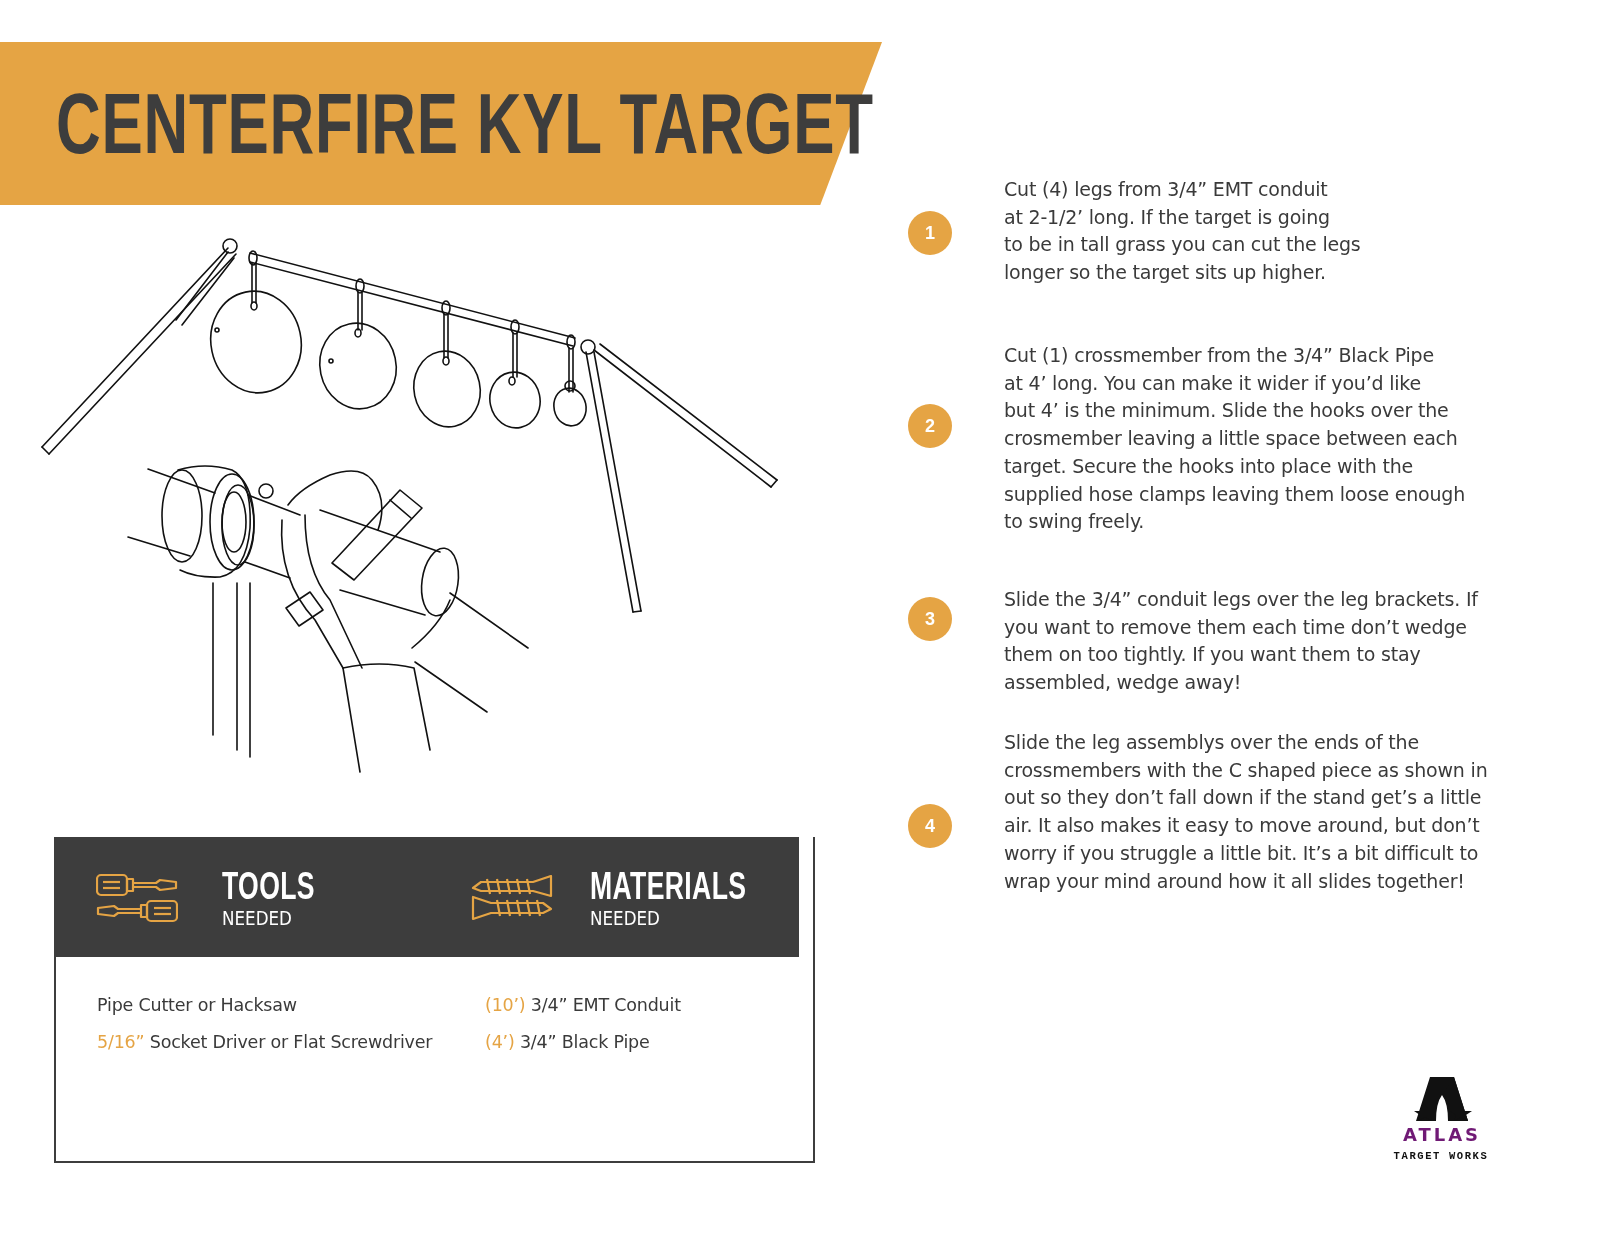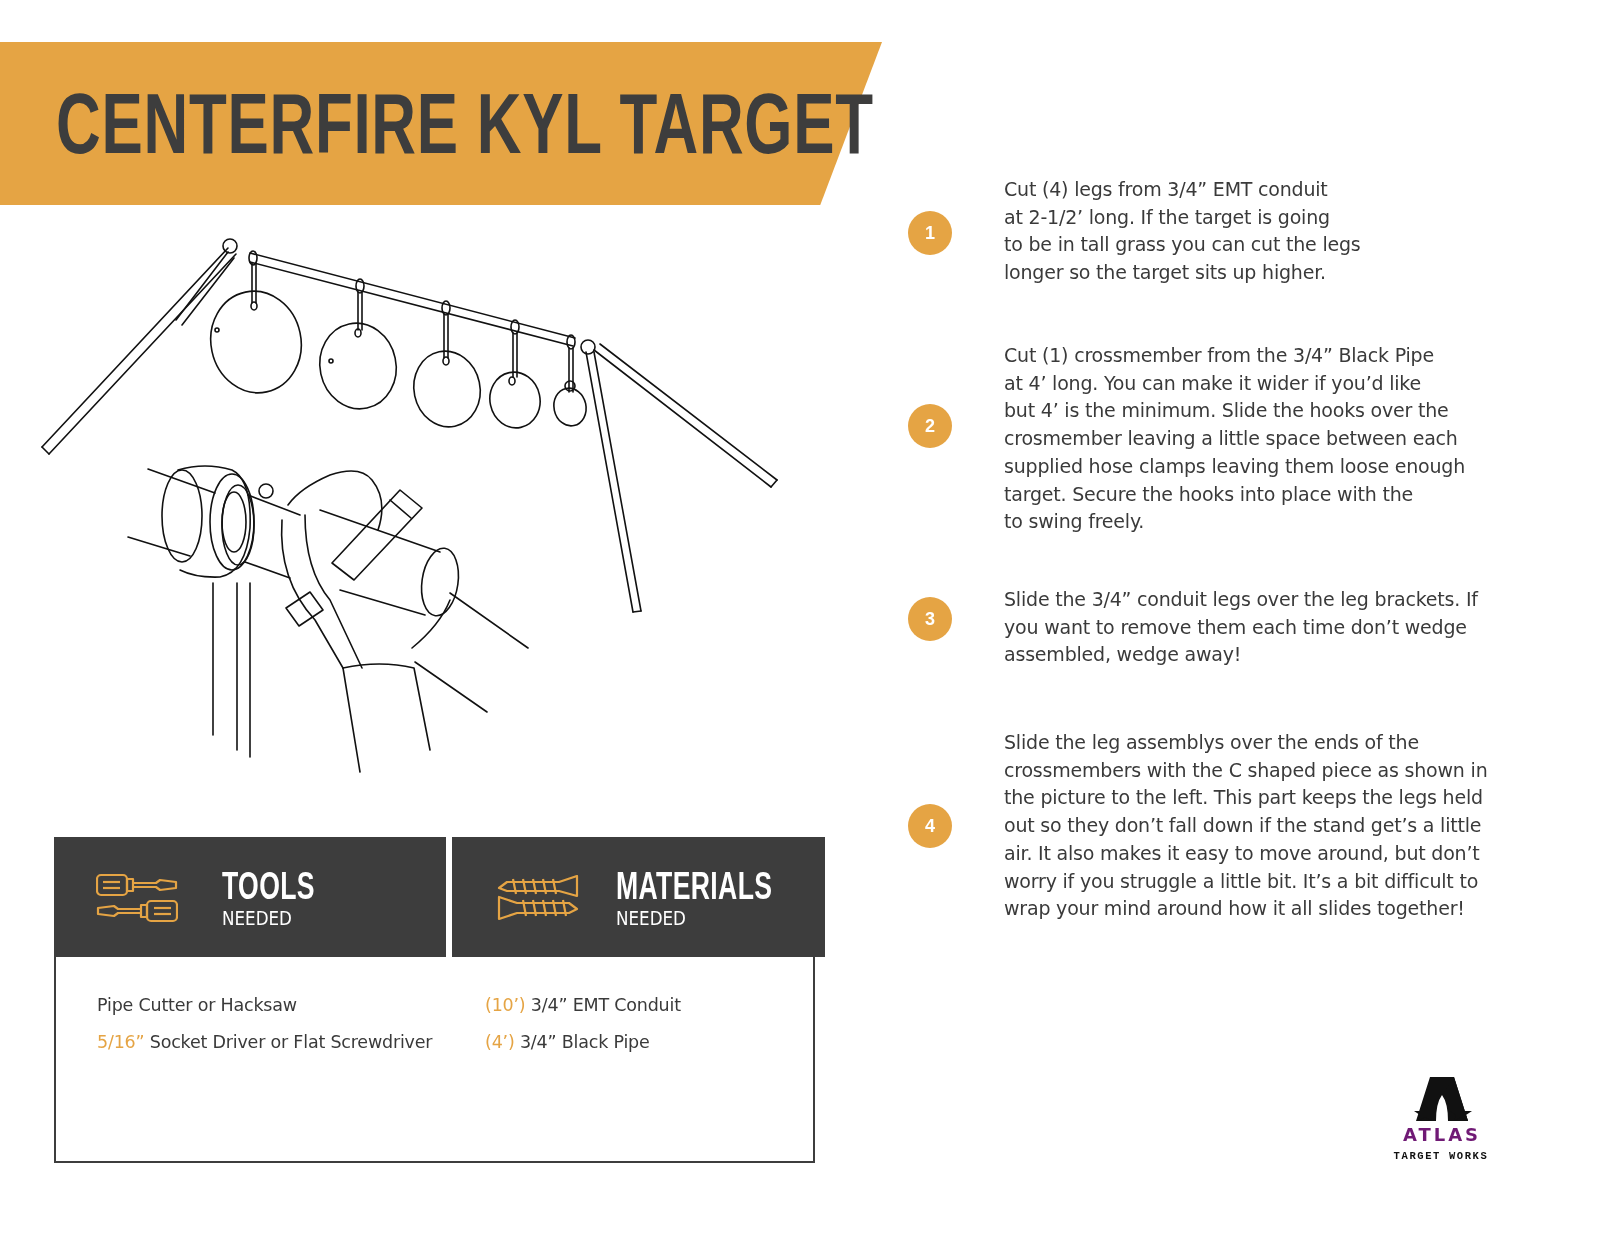--- a/index.html
+++ b/index.html
@@ -34,21 +34,21 @@
     font-family: "DejaVu Sans", sans-serif; font-size: 19px; line-height: 27.7px; color: #3a3a3a;
     letter-spacing: -0.2px;
   }
 
   .box { position: absolute; left: 54px; top: 837px; width: 761px; height: 326px; border: 2px solid #3d3d3d; border-top: none; }
   .box-head {
     position: absolute; top: 837px; height: 120px; background: #3d3d3d;
     display: flex; align-items: center;
   }
   .box-head.tools { left: 54px; width: 392px; }
-  .box-head.materials { left: 452px; width: 373px; }
+  .box-head.materials { left: 426px; width: 373px; }
   .head-icon { position: absolute; top: 30px; }
   .head-title {
     position: absolute; top: 28px;
     font-family: "Liberation Sans", sans-serif; font-weight: bold; font-size: 38px; color: #ffffff;
     transform: scaleX(0.7); transform-origin: left center; white-space: nowrap; letter-spacing: 0.5px;
   }
   .head-sub {
     position: absolute; top: 70px;
     font-family: "DejaVu Sans", sans-serif; font-size: 19px; color: #ffffff;
     transform: scaleX(0.88); transform-origin: left center;
@@ -178,41 +178,41 @@
   </div>
 </div>
 
 <div class="step" style="top:342px;">
   <div class="step-badge" style="top:62px;">2</div>
   <div class="step-text" style="top:0;">
     <div>Cut (1) crossmember from the 3/4” Black Pipe</div>
     <div>at 4’ long. You can make it wider if you’d like</div>
     <div>but 4’ is the minimum. Slide the hooks over the</div>
     <div>crosmember leaving a little space between each</div>
+    <div>target. Secure the hooks into place with the</div>
     <div>supplied hose clamps leaving them loose enough</div>
-    <div>target. Secure the hooks into place with the</div>
     <div>to swing freely.</div>
   </div>
 </div>
 
 <div class="step" style="top:563px;">
   <div class="step-badge" style="top:34px;">3</div>
   <div class="step-text" style="top:0;margin-top:23px;">
     <div>Slide the 3/4” conduit legs over the leg brackets. If</div>
     <div>you want to remove them each time don’t wedge</div>
+    <div>them on too tightly. If you want them to stay</div>
     <div>assembled, wedge away!</div>
   </div>
 </div>
 
 <div class="step" style="top:729px;">
   <div class="step-badge" style="top:75px;">4</div>
   <div class="step-text" style="top:0;">
     <div>Slide the leg assemblys over the ends of the</div>
     <div>crossmembers with the C shaped piece as shown in</div>
-    <div>the picture to the left. This part keeps the legs held</div>
     <div>out so they don’t fall down if the stand get’s a little</div>
     <div>air. It also makes it easy to move around, but don’t</div>
     <div>worry if you struggle a little bit. It’s a bit difficult to</div>
     <div>wrap your mind around how it all slides together!</div>
   </div>
 </div>
 
 <div class="box"></div>
 
 <div class="box-head tools">

